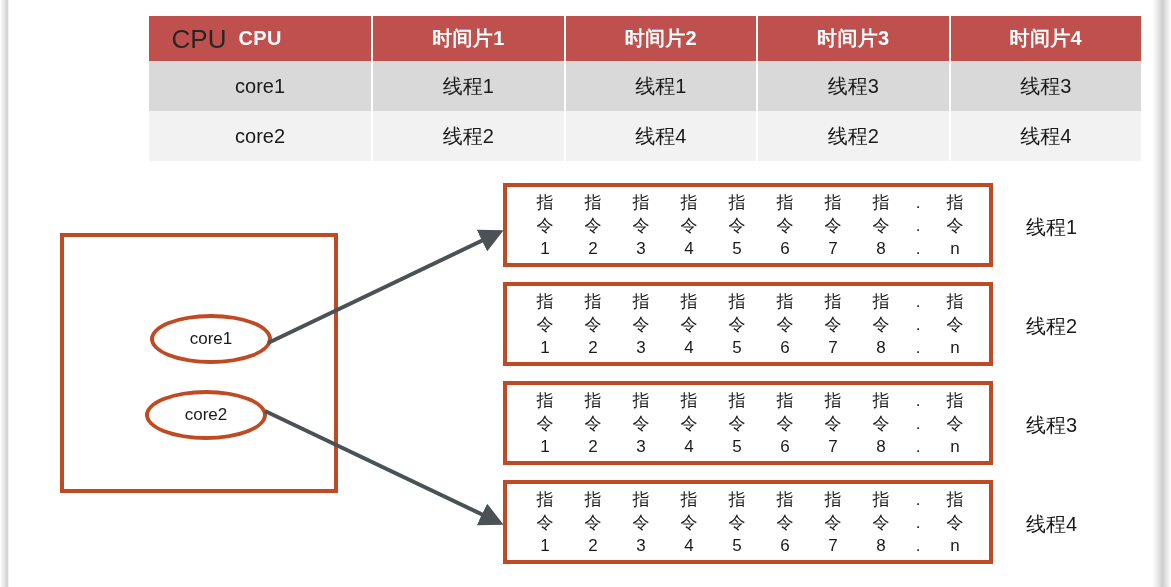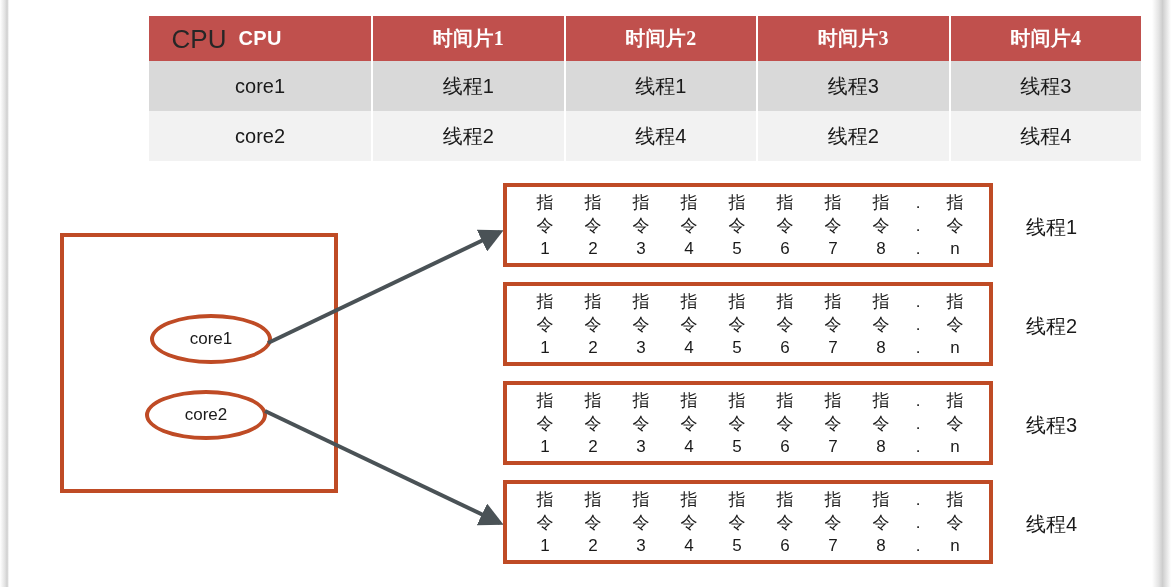--- a/index.html
+++ b/index.html
@@ -60,21 +60,21 @@
     font-size: 20px;
     color: #1a1a1a;
   }
   .sched-table tr.row-b td {
     background: #f2f2f2;
     height: 50px;
     font-size: 20px;
     color: #1a1a1a;
   }
   .col-first { width: 196px; }
-  .col-slot  { width: 168px; font-family: Liberation Serif, serif; }
+  .col-slot  { width: 168px; }
 
   
   .cpu-box {
     position: absolute;
     left: 60px;
     top: 233px;
     width: 278px;
     height: 260px;
     border: 4px solid #bf4b25;
     background: #ffffff;

